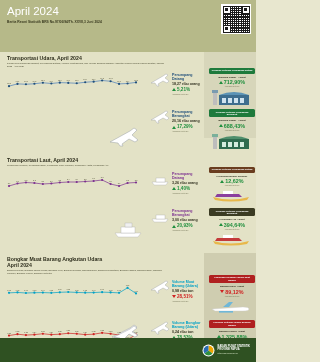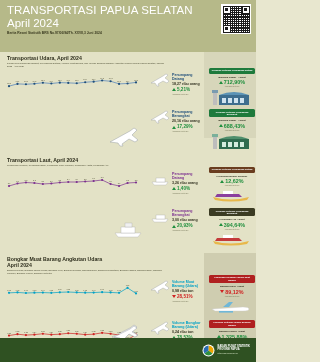--- a/index.html
+++ b/index.html
@@ -102,21 +102,20 @@
   .foot-1 { font-size:2.6px; color:#fff; font-weight:bold; }
   .foot-2 { font-size:2.6px; color:#fff; font-weight:bold; }
   .foot-3 { font-size:2.1px; color:#d9e8c9; }
 </style>
 </head>
 <body>
 
 <div class="page">
 
   <div class="header">
-    <div class="title2">TRANSPORTASI PAPUA SELATAN</div>
     <div class="title3">April 2024</div>
     <div class="subtitle">Berita Resmi Statistik BRS No.97/06/94/Th. XXVII,3 Juni 2024</div>
     <div class="qr">
       <div class="qr-inner">
         <div class="qr-eye qr-e1"></div>
         <div class="qr-eye qr-e2"></div>
         <div class="qr-eye qr-e3"></div>
       </div>
     </div>
   </div>

